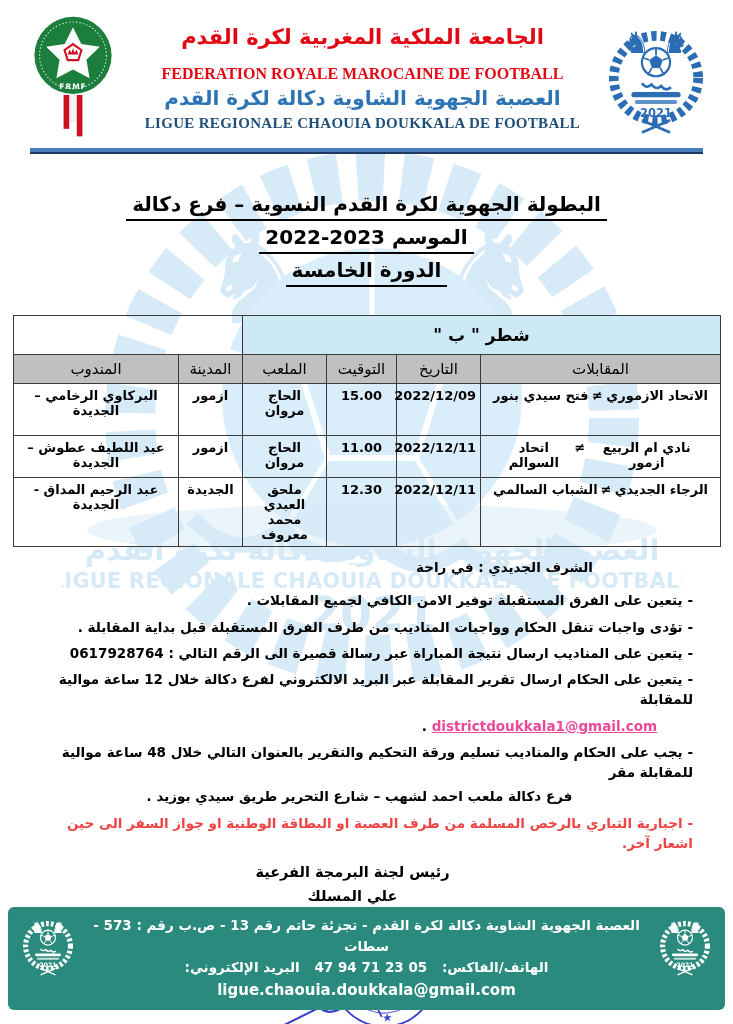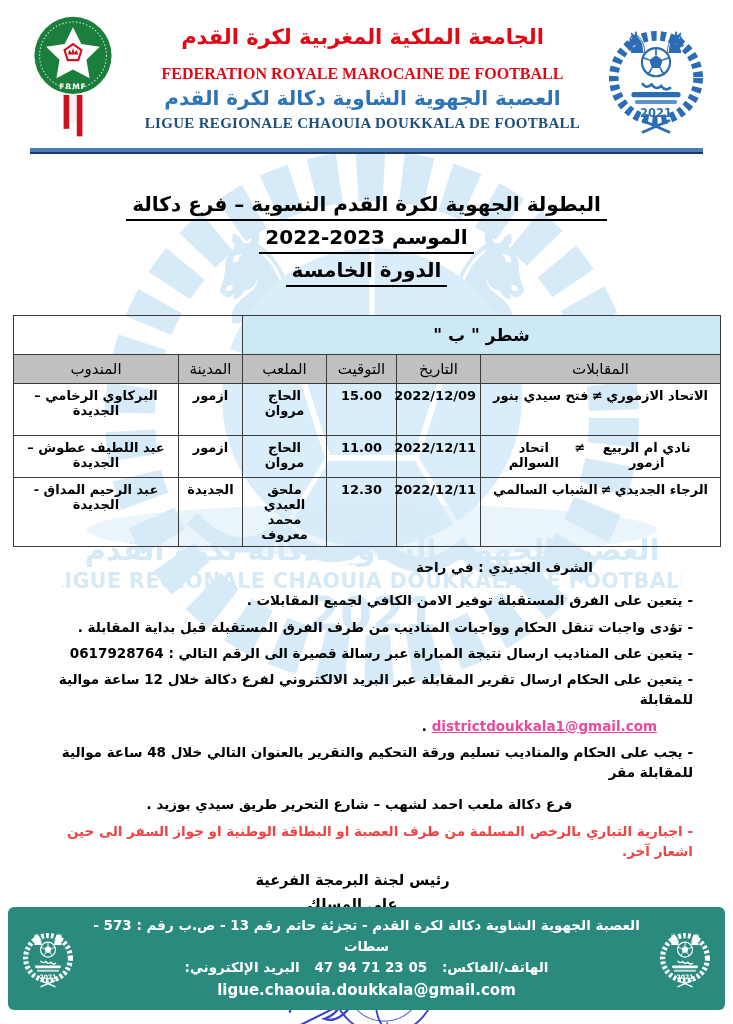--- a/index.html
+++ b/index.html
@@ -34,30 +34,30 @@
   th.col{background:#c0c0c0;font-weight:normal;font-size:15px;height:26px;text-align:center;}
   td.cell{font-weight:bold;font-size:13px;vertical-align:top;padding:4px 4px;text-align:center;}
   tr.r1{height:52px;} tr.r2{height:42px;} tr.r3{height:60px;}
   .match-row{display:flex;justify-content:space-between;padding:0 8px;}
   
   .notes{direction:rtl;margin:10px 40px 0 26px;font-size:13.5px;font-weight:bold;line-height:1.5;}
   .rest{text-align:right;padding-right:100px;margin-bottom:13px;}
   .note-line{text-align:right;margin-top:6px;}
   .email-line{padding-right:36px;}
   a.email-link{color:#ec4899;text-decoration:underline;cursor:pointer;}
-  .center-line{text-align:center;margin-top:12px;}
+  .center-line{text-align:center;margin-top:4px;}
   .red-line{color:#ef4444;}
   
   .sig{margin-top:12px;text-align:center;font-size:14.5px;font-weight:bold;direction:rtl;
        transform:translateX(-14px);line-height:1.1;}
   .sig .l2{margin-top:8px;}
   .stamp-wrap{width:250px;height:132px;margin:2px auto 0 auto;transform:translateX(-16px) rotate(-4deg);}
   
   .footer{position:absolute;left:8px;right:8px;bottom:14px;background:#2a8a7e;border-radius:6px;
-          color:#fff;display:flex;align-items:center;padding:8px 12px;gap:6px;z-index:1;}
+          color:#fff;display:flex;align-items:flex-start;padding:8px 12px;gap:6px;z-index:1;}
   .footer-emblem{width:56px;height:62px;color:#fff;flex:0 0 auto;}
   .footer-center{flex:1;text-align:center;direction:rtl;font-weight:bold;font-size:13.5px;line-height:1.55;}
   .footer-phone{margin:17px 10px;}
   .footer-email{direction:ltr;font-size:15px;margin-top:1px;}
 </style>
 </head>
 <body>
 
 <svg width="0" height="0" style="position:absolute">
   <defs>

